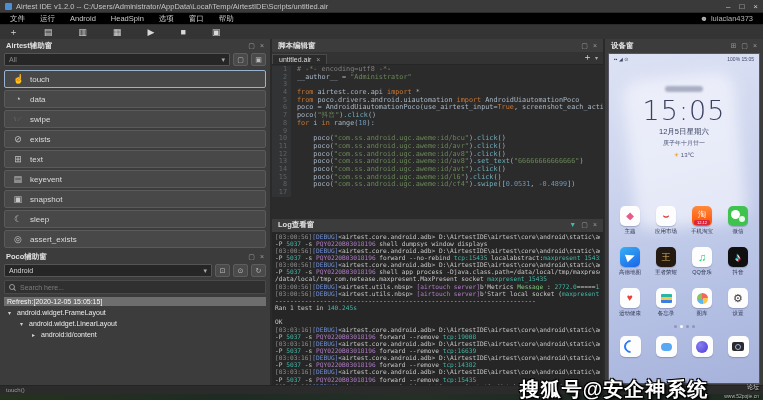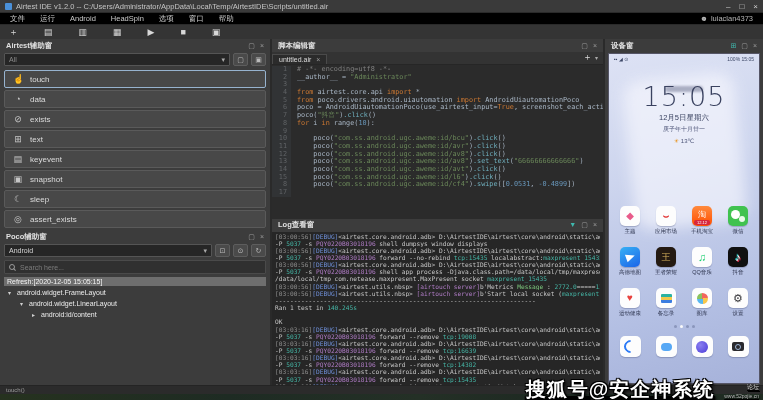--- a/index.html
+++ b/index.html
@@ -67,21 +67,21 @@
   .log-row{white-space:pre;min-height:7.15px;overflow:hidden;}
   .lt{color:#8f8f8f;} .ld{color:#6e8fd8;} .ls{color:#b07cc6;} .ln{color:#45b5a5;} .lm{color:#7dc87d;}
   
   .dev-body{flex:1;margin:1px 3px 2px;position:relative;overflow:hidden;border:1px solid #556;
             background:linear-gradient(165deg,#dde2f4 0%,#cdd5ee 35%,#b3bfe3 75%,#a6b2da 100%);}
   .phone-art{position:absolute;left:20px;top:22px;width:112px;height:150px;border-radius:18px;
              background:rgba(250,250,255,.6);filter:blur(7px);transform:rotate(-6deg);}
   .notch{position:absolute;left:56px;top:32px;width:38px;height:6px;border-radius:3px;background:rgba(90,98,128,.45);filter:blur(1px);}
   .statusbar{position:relative;display:flex;justify-content:space-between;padding:2px 5px;
              font-size:5px;color:#3c4766;}
-  .clock{position:relative;text-align:center;margin-top:19px;font-size:27px;line-height:27px;
+  .clock{position:relative;text-align:center;margin-top:33px;font-size:27px;line-height:27px;
          font-weight:300;letter-spacing:1px;color:#3a4260;font-family:"DejaVu Sans",sans-serif;}
   .date{position:relative;text-align:center;font-size:7.5px;color:#3a4260;margin-top:3px;}
   .lunar{position:relative;text-align:center;font-size:6px;color:#4d5578;margin-top:2px;}
   .weather{position:relative;text-align:center;font-size:6px;color:#4d5578;margin-top:3px;}
   .weather .sun{color:#e89a2e;}
   .app-grid{position:absolute;top:152px;left:3px;right:3px;display:grid;grid-template-columns:repeat(4,1fr);
             row-gap:12px;justify-items:center;}
   .app{display:flex;flex-direction:column;align-items:center;width:36px;cursor:pointer;}
   .tile{width:20px;height:20px;border-radius:5px;background:#fdfdfd;position:relative;flex:none;
         display:flex;align-items:center;justify-content:center;box-shadow:0 1px 1px rgba(30,40,80,.25);}
@@ -120,21 +120,21 @@
   .dots{position:absolute;top:271px;left:0;right:0;display:flex;gap:3px;justify-content:center;}
   .dot{width:3px;height:3px;border-radius:50%;background:rgba(50,60,100,.3);}
   .dot[data-state="active"]{background:#fafafa;}
   .dock{position:absolute;top:282px;left:3px;right:3px;display:grid;grid-template-columns:repeat(4,1fr);justify-items:center;}
   .dock .tile{width:21px;height:21px;}
   
   .hint-bar{position:absolute;left:0;right:0;bottom:6px;height:8px;background:#2b2b2b;color:#9a9a9a;
             font-size:6px;line-height:8px;padding-left:6px;border-top:1px solid #242424;}
   .desktop-sliver{position:absolute;left:0;right:0;bottom:0;height:6px;
       background:linear-gradient(90deg,#26321f,#1e2b23 30%,#243026 55%,#1b2620 80%,#202d22);}
-  .watermark{position:absolute;right:4px;bottom:1px;z-index:60;display:flex;align-items:flex-end;gap:10px;text-decoration:underline;}
+  .watermark{position:absolute;right:4px;bottom:1px;z-index:60;display:flex;align-items:flex-end;gap:16px;}
   .wm-main{font-size:20px;font-weight:bold;color:#fff;letter-spacing:1px;line-height:1;
     text-shadow:1px 1px 0 #000,-1px -1px 0 #000,1px -1px 0 #000,-1px 1px 0 #000,2px 2px 3px #000;}
   .wm-side{display:flex;flex-direction:column;align-items:flex-end;gap:1px;}
   .wm-tag{font-size:6px;color:#d8d8d8;text-shadow:1px 1px 1px #000;}
   .wm-url{font-size:5px;color:#b8b8b8;text-shadow:1px 1px 1px #000;}
 </style>
 </head>
 <body>
 
 <div class="titlebar">
@@ -203,20 +203,24 @@
         <div class="action focused">
           <span class="ic">☝</span>
           <span>touch</span>
         </div>
 
         <div class="action">
           <span class="ic">◔</span>
           <span>data</span>
         </div>
 
+        <div class="action">
+          <span class="ic">☞</span>
+          <span>swipe</span>
+        </div>
 
         <div class="action">
           <span class="ic">⊘</span>
           <span>exists</span>
         </div>
 
         <div class="action">
           <span class="ic">⊞</span>
           <span>text</span>
         </div>

